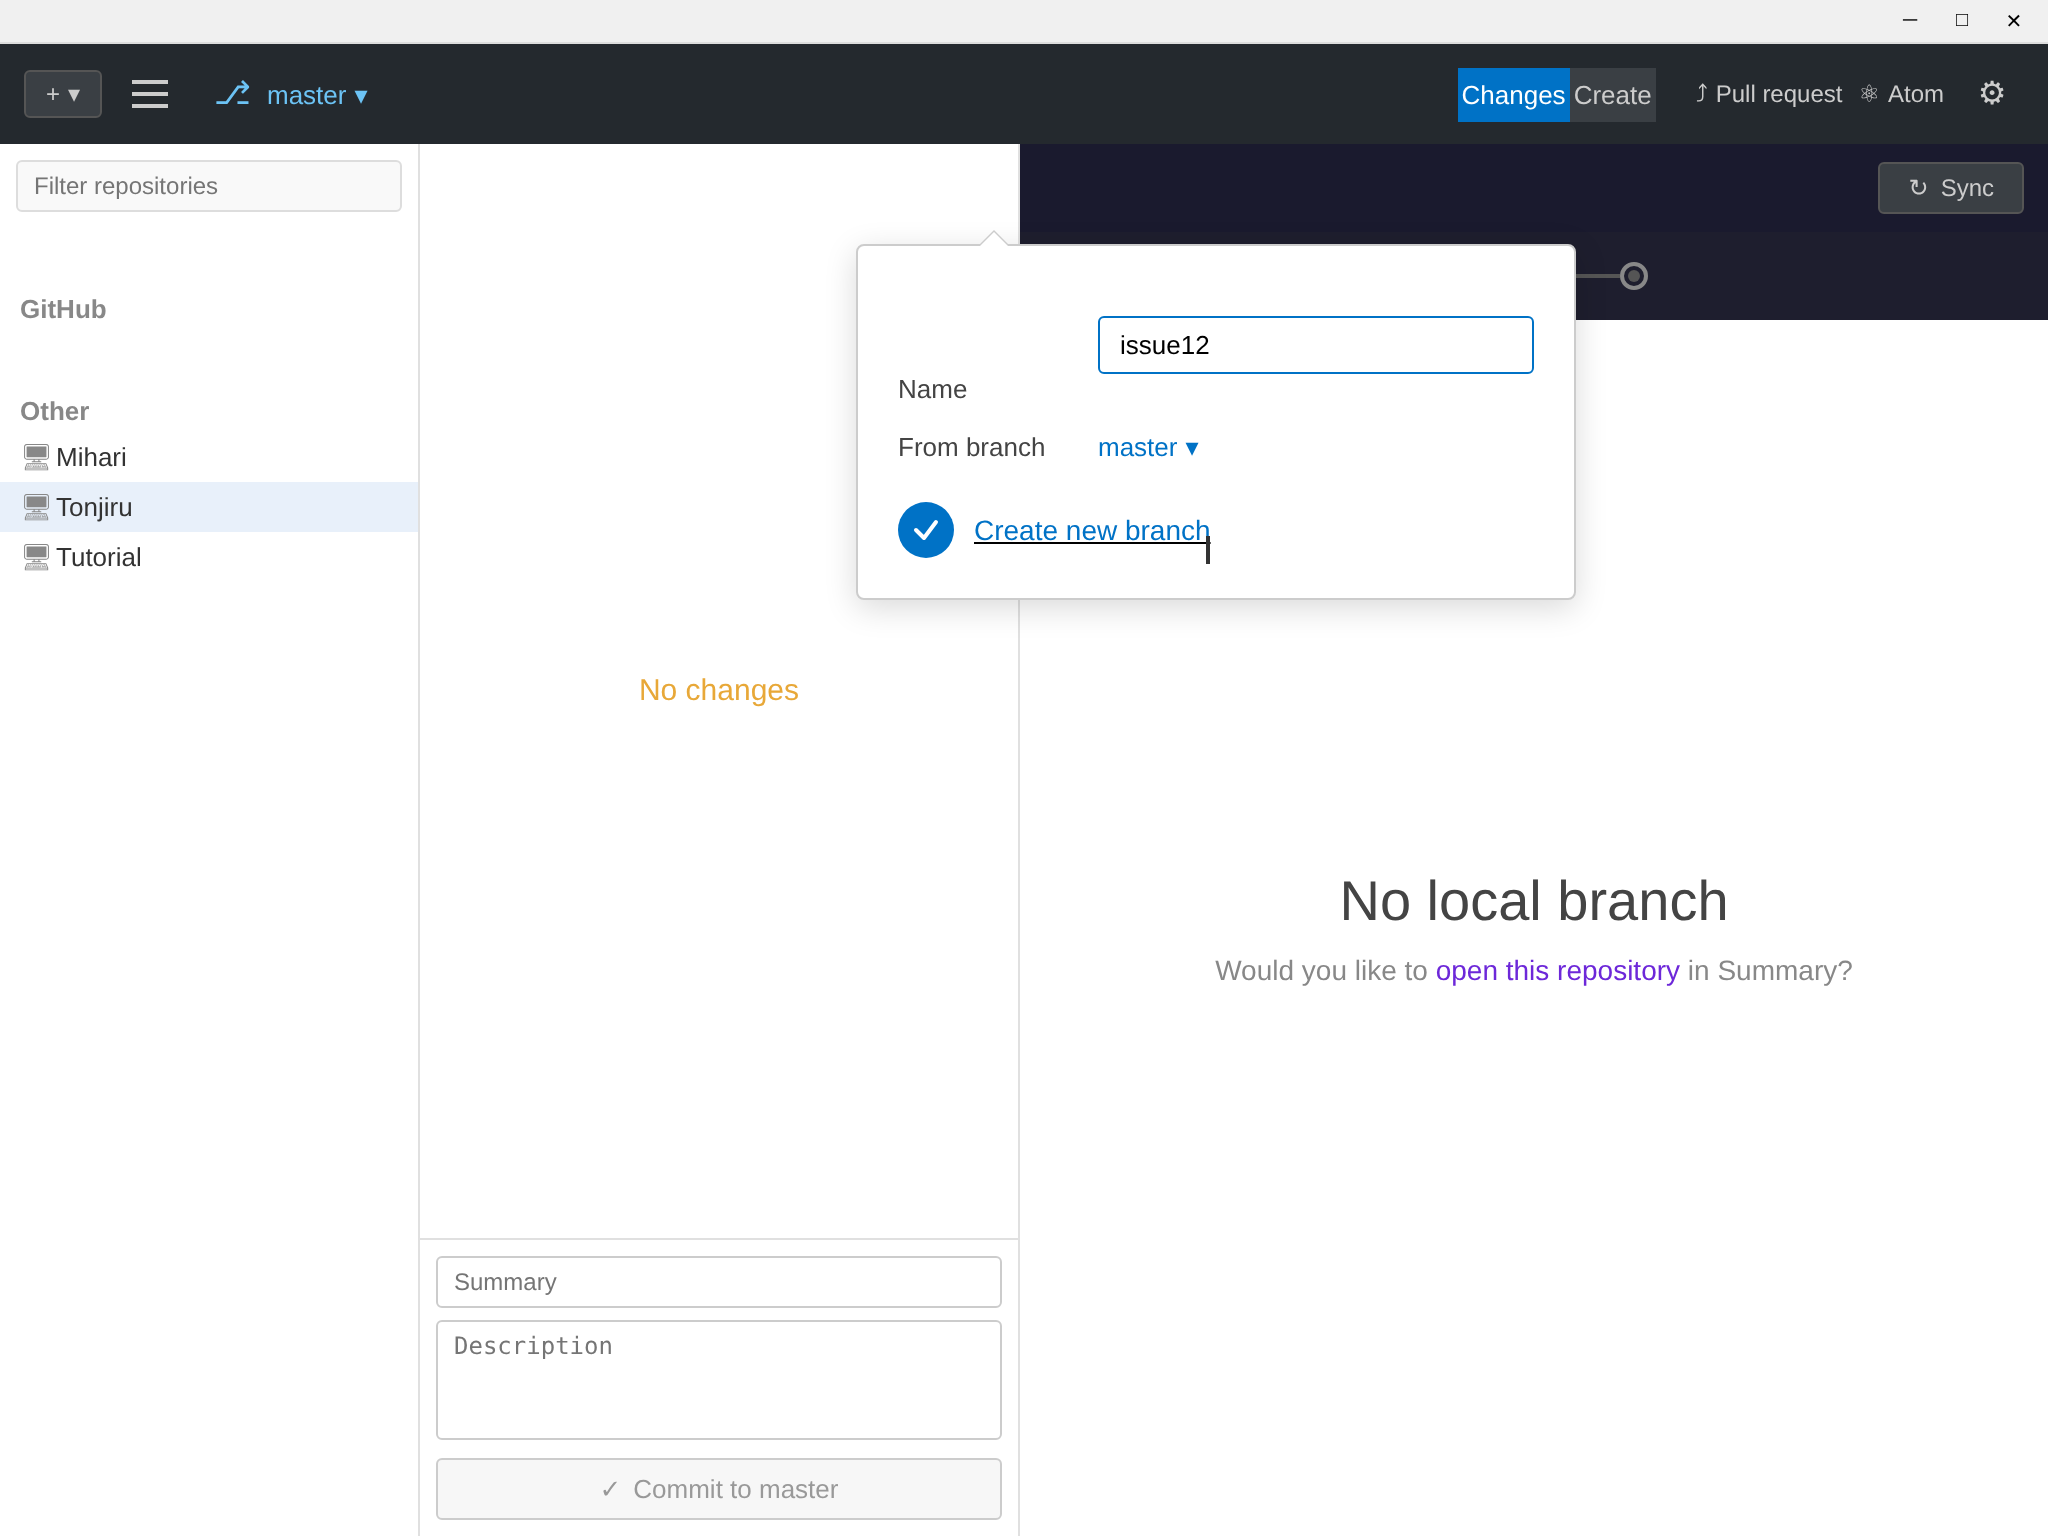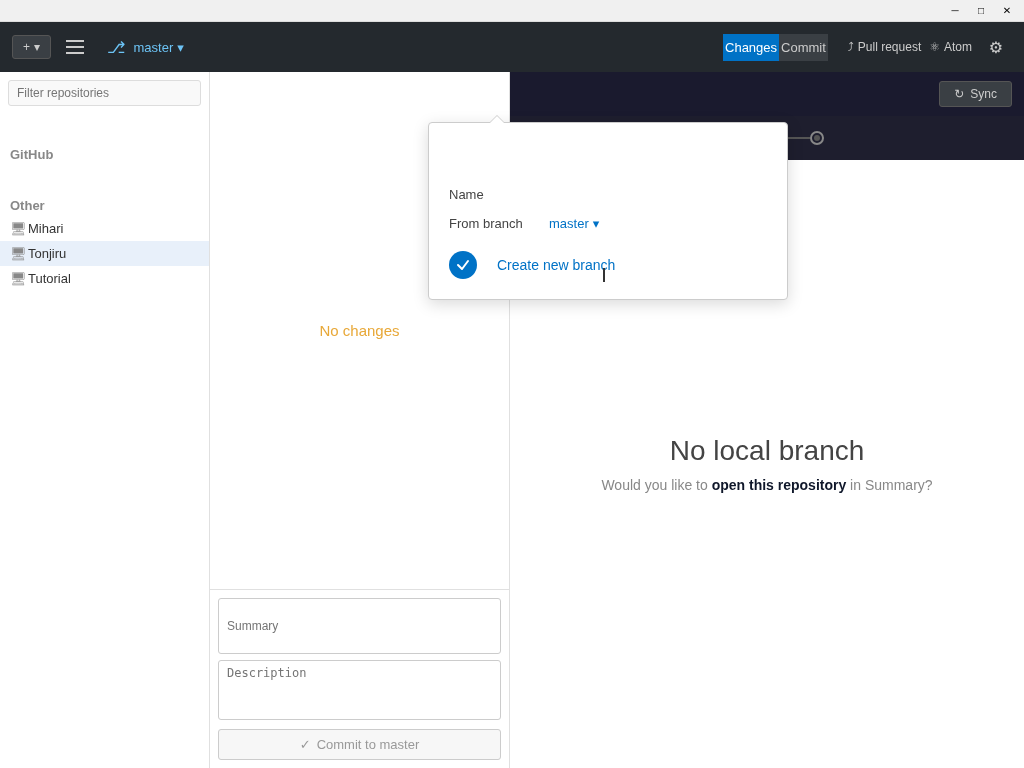--- a/index.html
+++ b/index.html
@@ -93,21 +93,21 @@
     .changes-panel {
       width: 300px; background: #fff; border-right: 1px solid #e0e0e0;
       display: flex; flex-direction: column; flex-shrink: 0; position: relative;
     }
     .no-changes-text {
       flex: 1; display: flex; align-items: center; justify-content: center;
       color: #e8a838; font-size: 15px;
     }
     .commit-area { padding: 8px; border-top: 1px solid #e0e0e0; }
     .summary-input {
-      width: 100%; padding: 20px 8px; border: 1px solid #ccc;
+      width: 100%; padding: 5px 8px; border: 1px solid #ccc;
       border-radius: 3px; font-size: 12px; outline: none; margin-bottom: 6px;
       color: #999;
     }
     .description-input {
       width: 100%; height: 60px; padding: 5px 8px; border: 1px solid #ccc;
       border-radius: 3px; font-size: 12px; outline: none; resize: none;
       color: #999; margin-bottom: 6px;
     }
     .commit-btn {
       width: 100%; padding: 7px; border: 1px solid #ccc; border-radius: 3px;
@@ -136,42 +136,42 @@
       background: #888; border: 2px solid #aaa; flex-shrink: 0;
     }
     .graph-connector { width: 24px; height: 2px; background: #555; }
 
     .no-local-changes {
       flex: 1; display: flex; flex-direction: column; align-items: center;
       justify-content: center; color: #555;
     }
     .no-local-title { font-size: 28px; color: #444; margin-bottom: 10px; }
     .no-local-sub { font-size: 14px; color: #888; }
-    .no-local-sub a { color: #0f172a; text-decoration: none; font-weight: bold; }
+    .no-local-sub a { color: #6d28d9; text-decoration: none; }
 
     
     .branch-dropdown-overlay {
       position: absolute; top: 50px; left: 218px; z-index: 100;
       background: #fff; border: 1px solid #ccc; border-radius: 4px;
       box-shadow: 0 4px 16px rgba(0,0,0,0.15);
       width: 360px; padding: 20px;
     }
     .branch-form-row { display: flex; align-items: center; margin-bottom: 14px; }
     .branch-form-label { width: 100px; font-size: 13px; color: #444; margin-top: 44px; }
     .branch-name-input {
       flex: 1; padding: 6px 10px; border: 1px solid #0072c6;
       border-radius: 3px; font-size: 13px; outline: none;
     }
     .from-branch-label { width: 100px; font-size: 13px; color: #444; }
     .from-branch-select {
       display: flex; align-items: center; gap: 4px; color: #0072c6;
       cursor: pointer; font-size: 13px;
     }
     .create-branch-row {
-      display: flex; align-items: center; gap: 20px; padding-top: 6px;
+      display: flex; align-items: center; gap: 10px; padding-top: 6px; text-decoration: underline;
     }
     .create-btn-circle {
       width: 28px; height: 28px; border-radius: 50%; background: #0072c6;
       display: flex; align-items: center; justify-content: center;
       cursor: pointer; flex-shrink: 0;
     }
     .create-btn-circle svg { width: 14px; height: 14px; }
     .create-branch-link {
       color: #0072c6; text-decoration: none; font-size: 14px; cursor: pointer;
     }
@@ -220,21 +220,21 @@
     <span style="color:#6cc3f5; font-size:16px; margin-left:8px;">⎇</span>
     <button class="branch-selector">
       <span>master</span>
       <span>▾</span>
     </button>
 
     <div style="flex:1"></div>
 
     <div class="tab-group">
       <button class="tab-btn active">Changes</button>
-      <button class="tab-btn">Commit</button>
+      <button class="tab-btn">Create</button>
     </div>
 
     <div class="toolbar-right">
       <button class="pull-request-btn">
         <span>⤴</span>
         <span>Pull request</span>
       </button>
       <button class="atom-btn">
         <span>⚛</span>
         <span>Atom</span>
@@ -274,20 +274,21 @@
         <textarea class="description-input" placeholder="Description" style=""></textarea>
         <button class="commit-btn">
           <span>✓</span>
           <span>Commit to master</span>
         </button>
       </div>
 
       <div class="branch-dropdown-overlay">
         <div class="branch-form-row">
           <span class="branch-form-label">Name</span>
+          <input class="branch-name-input" type="text" value="issue12" style="">
         </div>
         <div class="branch-form-row">
           <span class="from-branch-label">From branch</span>
           <div class="from-branch-select">
             <span>master</span>
             <span>▾</span>
           </div>
         </div>
         <div class="create-branch-row">
           <div class="create-btn-circle">

